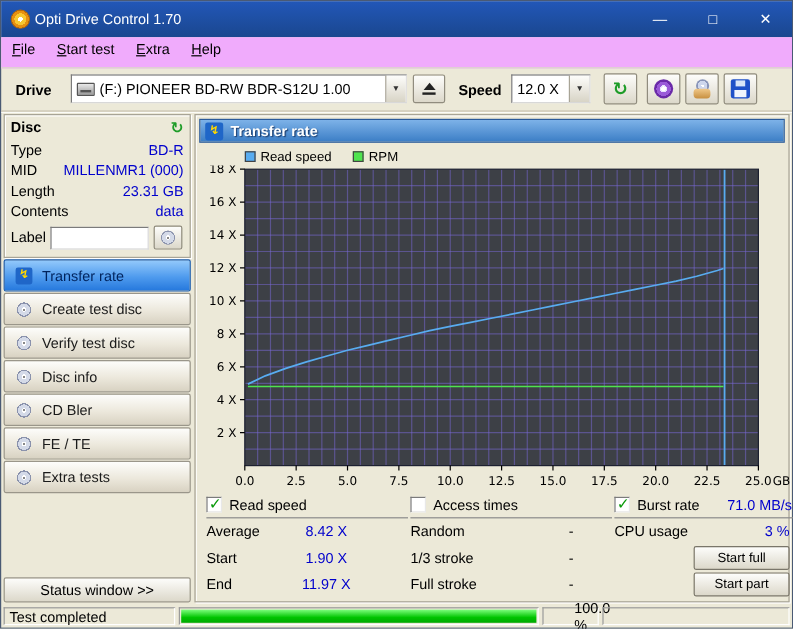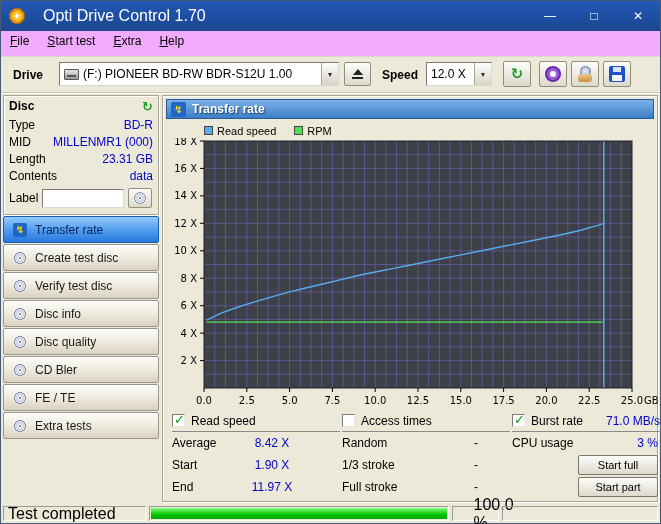--- a/index.html
+++ b/index.html
@@ -9,21 +9,21 @@
     font-size: 12px;
     color: #000;
     background: #ece9d8;
   }
   #window { width: 661px; height: 524px; border: 1px solid #4a5a74; display: flex; flex-direction: column; background: #ece9d8; }
 
   
   #titlebar { height: 30px; background: linear-gradient(#2257b8, #1a478f); color: #fff; display: flex; align-items: center; flex: none; }
   #app-icon { width: 16px; height: 16px; margin-left: 8px; border-radius: 50%;
     background: radial-gradient(circle at 50% 50%, #fff 0 2px, #f8c830 2px 5px, #e89010 5px 7px, #b86a08 7px 8px); flex: none; }
-  #title-text { margin-left: 18px; font-size: 16px; }
+  #title-text { margin-left: 4px; font-size: 12px; }
   #win-controls { margin-left: auto; display: flex; height: 100%; }
   .win-btn { width: 44px; height: 100%; display: flex; align-items: center; justify-content: center; font-size: 12px; color: #fff; cursor: default; }
 
   
   #menubar { height: 26px; display: flex; align-items: stretch; background: #f0abfc; border-bottom: 1px solid #dcd8c8; flex: none; }
   .menu-item { display: inline-block; padding: 3px 9px 0 9px; height: 100%; }
   .menu-item::first-letter { text-decoration: underline; }
 
   
   #toolbar { height: 36px; position: relative; border-bottom: 1px solid #c8c4b2; box-shadow: 0 1px 0 #fff; flex: none; }
@@ -92,21 +92,21 @@
   .cb-value { margin-left: auto; color: #0000cc; padding-right: 4px; }
   .stat-cell { display: flex; align-items: center; }
   .stat-label { width: 64px; }
   .stat-value { width: 72px; text-align: right; }
   .stat-value.blue { color: #0000cc; text-align: center; }
   .btn-cell { display: flex; justify-content: flex-end; padding-right: 6px; }
   .action-btn { width: 80px; height: 20px; background: linear-gradient(#fdfdfb, #dcd8ca); border: 1px solid #7a766a; border-radius: 2px;
     font: inherit; font-size: 11px; display: flex; align-items: center; justify-content: center; }
 
   
-  #statusbar { height: 19px; flex: none; display: flex; align-items: center; gap: 3px; padding: 2px 2px; font-size: 16px; }
+  #statusbar { height: 19px; flex: none; display: flex; align-items: center; gap: 3px; padding: 2px 2px; font-size: 12px; }
   .sb-box { height: 15px; border: 1px solid; border-color: #9a9a9a #fff #fff #9a9a9a; display: flex; align-items: center; padding-left: 36px; }
   #sb-text { width: 143px; padding-left: 4px; flex: none; }
   #sb-progress { width: 300px; flex: none; padding: 1px; }
   #sb-progress-fill { height: 100%; background: linear-gradient(#7dff7d, #00c400 60%, #00a800); }
   #sb-percent { width: 47px; flex: none; justify-content: center; }
   #sb-spare { flex: 1; }
 </style>
 </head>
 <body>
 
@@ -208,35 +208,34 @@
       <div class="side-btn">
         <span class="disc-icon"></span>
         <span>Verify test disc</span>
       </div>
       <div class="side-btn">
         <span class="disc-icon"></span>
         <span>Disc info</span>
       </div>
       <div class="side-btn">
         <span class="disc-icon"></span>
-        <span>Disc quality</span>
-      </div>
-      <div class="side-btn">
-        <span class="disc-icon"></span>
         <span>CD Bler</span>
       </div>
       <div class="side-btn">
         <span class="disc-icon"></span>
         <span>FE / TE</span>
       </div>
       <div class="side-btn">
         <span class="disc-icon"></span>
         <span>Extra tests</span>
       </div>
 
+      <div id="status-window-btn">
+        <span>Status window &gt;&gt;</span>
+      </div>
     </div>
 
     <div id="main">
       <div id="main-header">
         <span class="bolt-icon" style="width:15px;height:15px">↯</span>
         <span id="main-header-title">Transfer rate</span>
       </div>
 
       <div id="legend-row">
         <span class="legend-item">

